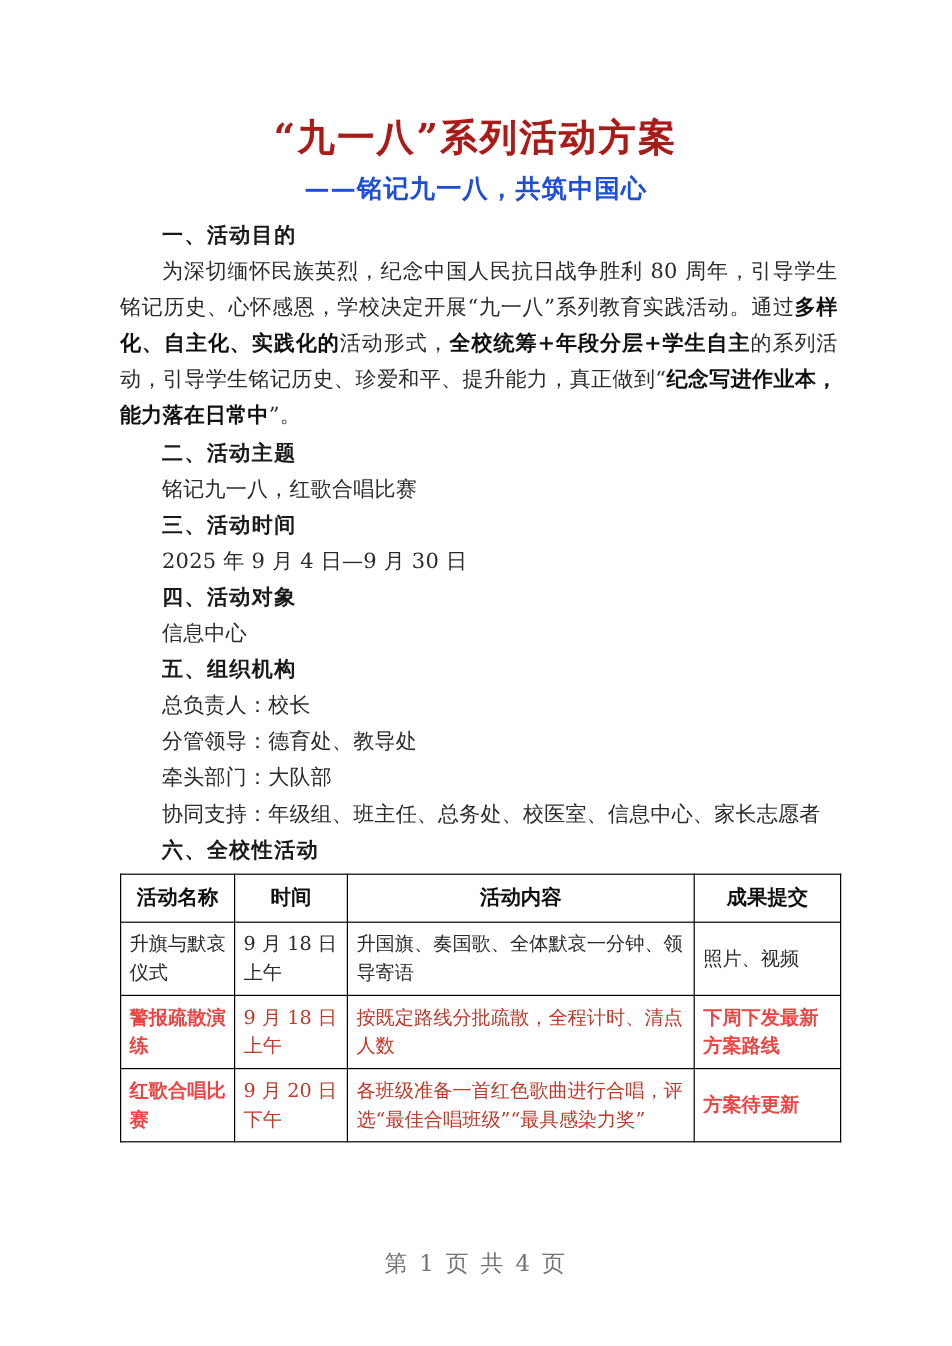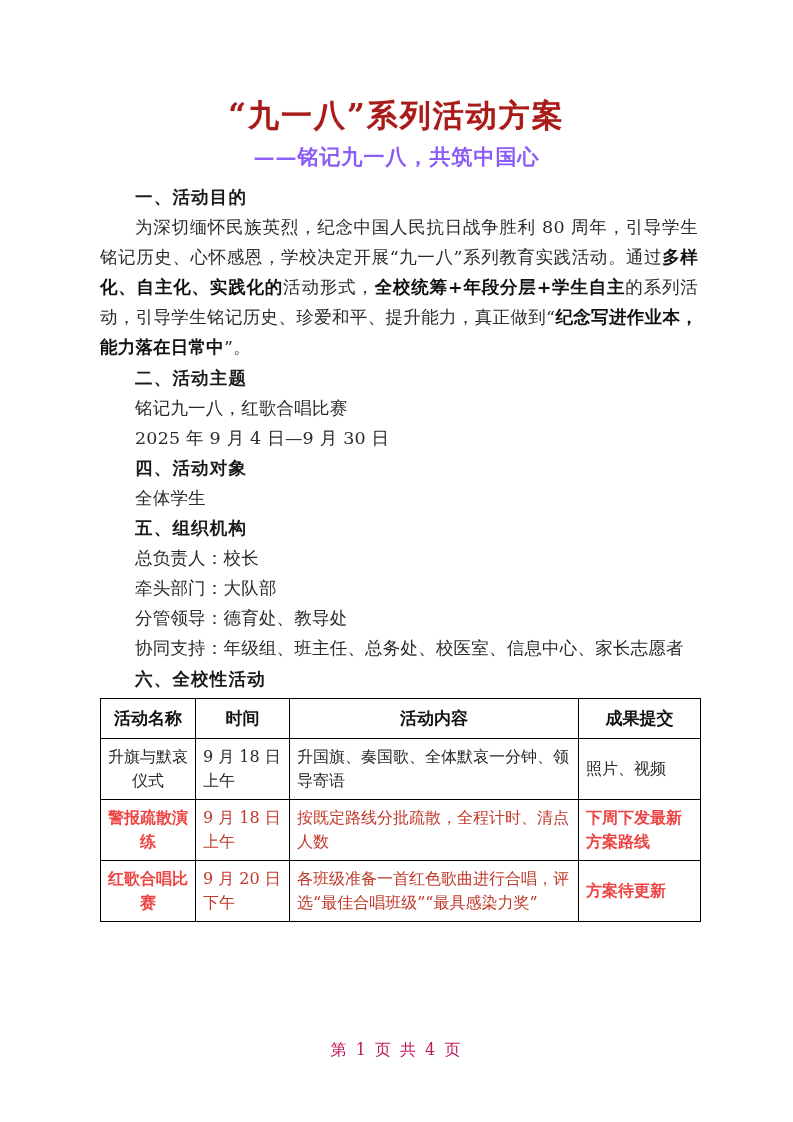--- a/index.html
+++ b/index.html
@@ -31,21 +31,21 @@
     font-size: 31px;
     font-weight: bold;
     letter-spacing: 2px;
     line-height: 1.25;
     font-family: "DejaVu Serif", "Liberation Serif", serif;
     text-shadow: 0 0 1px rgba(168,27,24,0.35);
   }
 
   .doc-subtitle {
     text-align: center;
-    color: #8b5cf6;
+    color: #1d4ed8;
     font-size: 21px;
     font-weight: bold;
     letter-spacing: 1px;
     margin-top: 9px;
     line-height: 1.25;
   }
 
   
   .body-area {
     margin-top: 12px;
@@ -92,21 +92,21 @@
     table-layout: fixed;
   }
   table.activity-table td {
     border: 1.2px solid #000000;
     padding: 6px 7px;
     font-size: 16px;
     line-height: 1.5;
     vertical-align: middle;
     color: #2a2a2a;
   }
-  .col-name   { width: 95px;  text-align: center; }
+  .col-name   { width: 95px;  }
   .col-time   { width: 94px;  text-align: left; }
   .col-detail { width: 289px; text-align: left; margin-left: 40px; }
   .col-result { width: 122px; }
 
   table.activity-table tr.head td {
     text-align: center;
     font-weight: bold;
     color: #111;
     font-size: 17px;
     padding: 7px 6px;
@@ -115,22 +115,22 @@
   
   tr.red td { color: #c0392b; }
   tr.red td.em { font-weight: bold; color: #ef4444; }
 
   
   .footer {
     position: absolute;
     left: 0; right: 0;
     top: 1040px;
     text-align: center;
-    font-size: 16px;
-    color: #be185d;
+    font-size: 19px;
+    color: #737373;
     letter-spacing: 2px;
   }
 </style>
 </head>
 <body>
 
 <div class="page">
 
   <div class="title-wrap">
     <div class="doc-title">“九一八”系列活动方案</div>
@@ -139,29 +139,30 @@
 
   <div class="body-area">
 
     <p class="sec-head">一、活动目的</p>
 
     <p class="para"><span>为深切缅怀民族英烈，纪念中国人民抗日战争胜利 80 周年，引导学生铭记历史、心怀感恩，学校决定开展“九一八”系列教育实践活动。通过</span><b>多样化、自主化、实践化的</b><span>活动形式，</span><b>全校统筹+年段分层+学生自主</b><span>的系列活动，引导学生铭记历史、珍爱和平、提升能力，真正做到“</span><b>纪念写进作业本，能力落在日常中</b><span>”。</span></p>
 
     <p class="sec-head">二、活动主题</p>
     <p class="para">铭记九一八，红歌合唱比赛</p>
 
+    <p class="sec-head">三、活动时间</p>
     <p class="para">2025 年 9 月 4 日—9 月 30 日</p>
 
     <p class="sec-head">四、活动对象</p>
-    <p class="para">全体学生</p>
+    <p class="para">信息中心</p>
 
     <p class="sec-head">五、组织机构</p>
     <p class="para">总负责人：校长</p>
+    <p class="para">分管领导：德育处、教导处</p>
     <p class="para">牵头部门：大队部</p>
-    <p class="para">分管领导：德育处、教导处</p>
     <p class="para">协同支持：年级组、班主任、总务处、校医室、信息中心、家长志愿者</p>
 
     <p class="sec-head">六、全校性活动</p>
   </div>
 
   <div class="tbl-wrap">
     <table class="activity-table">
       <tbody>
         <tr class="head">
           <td class="col-name">活动名称</td>

